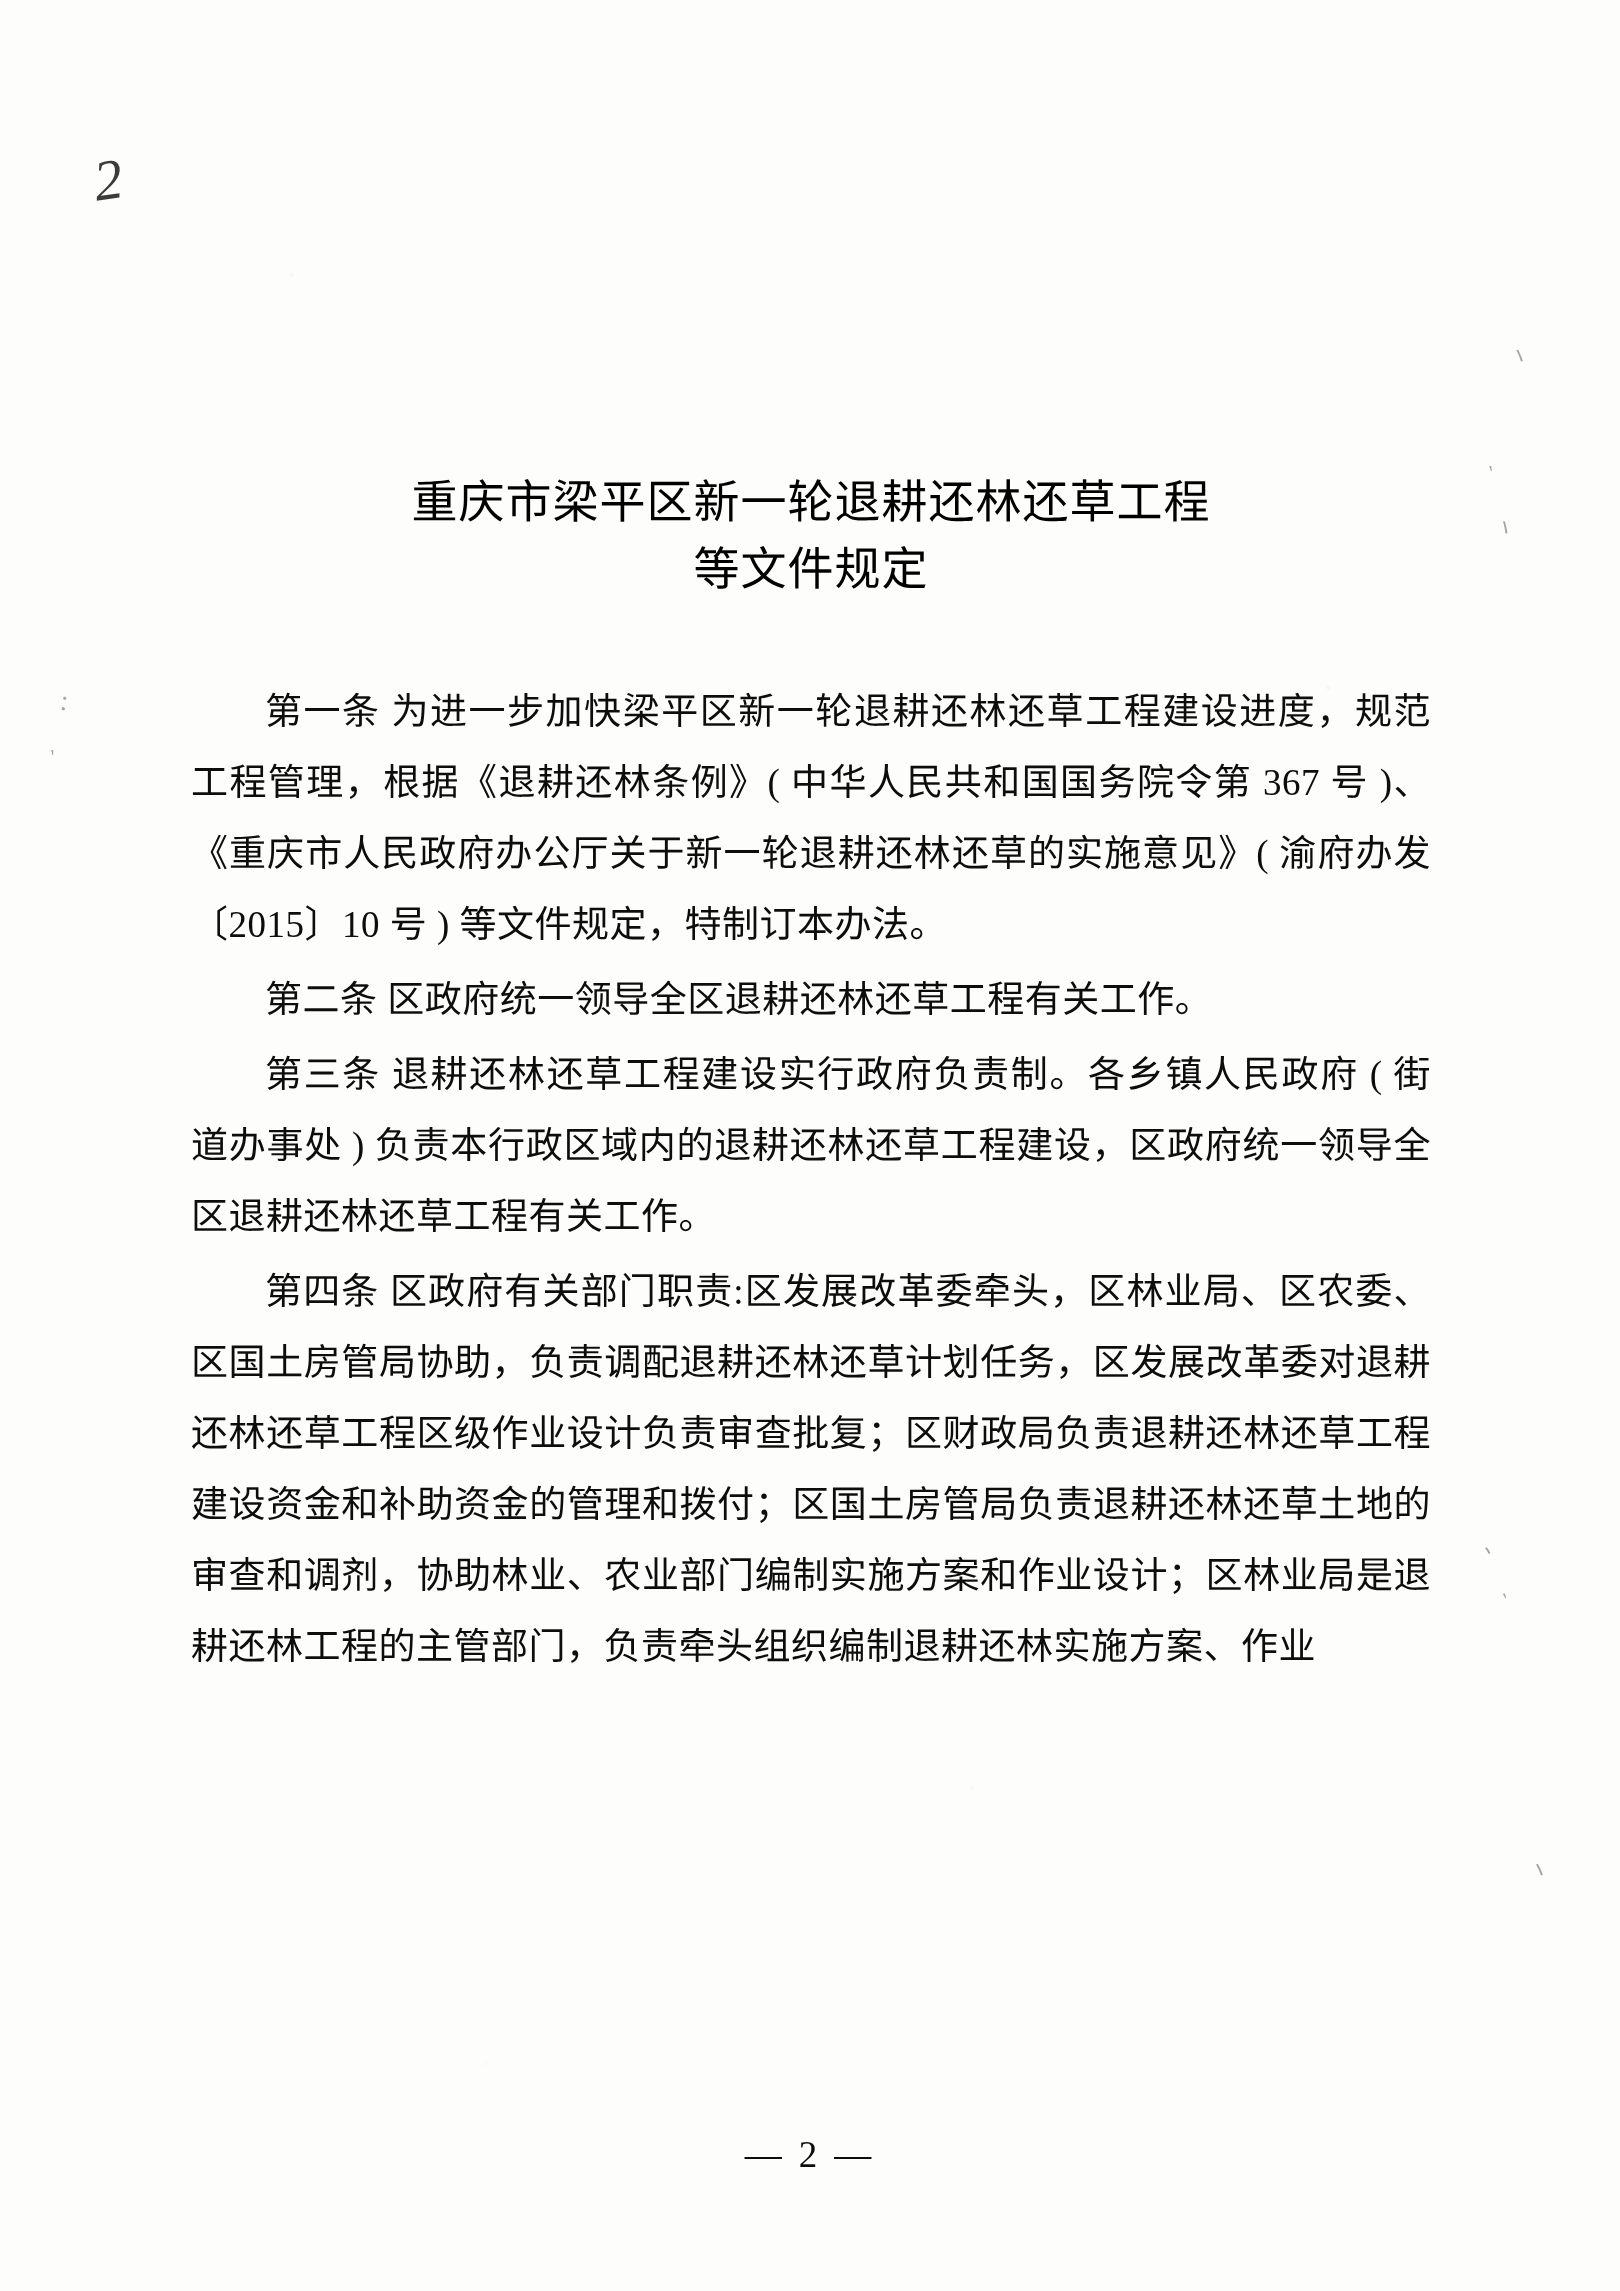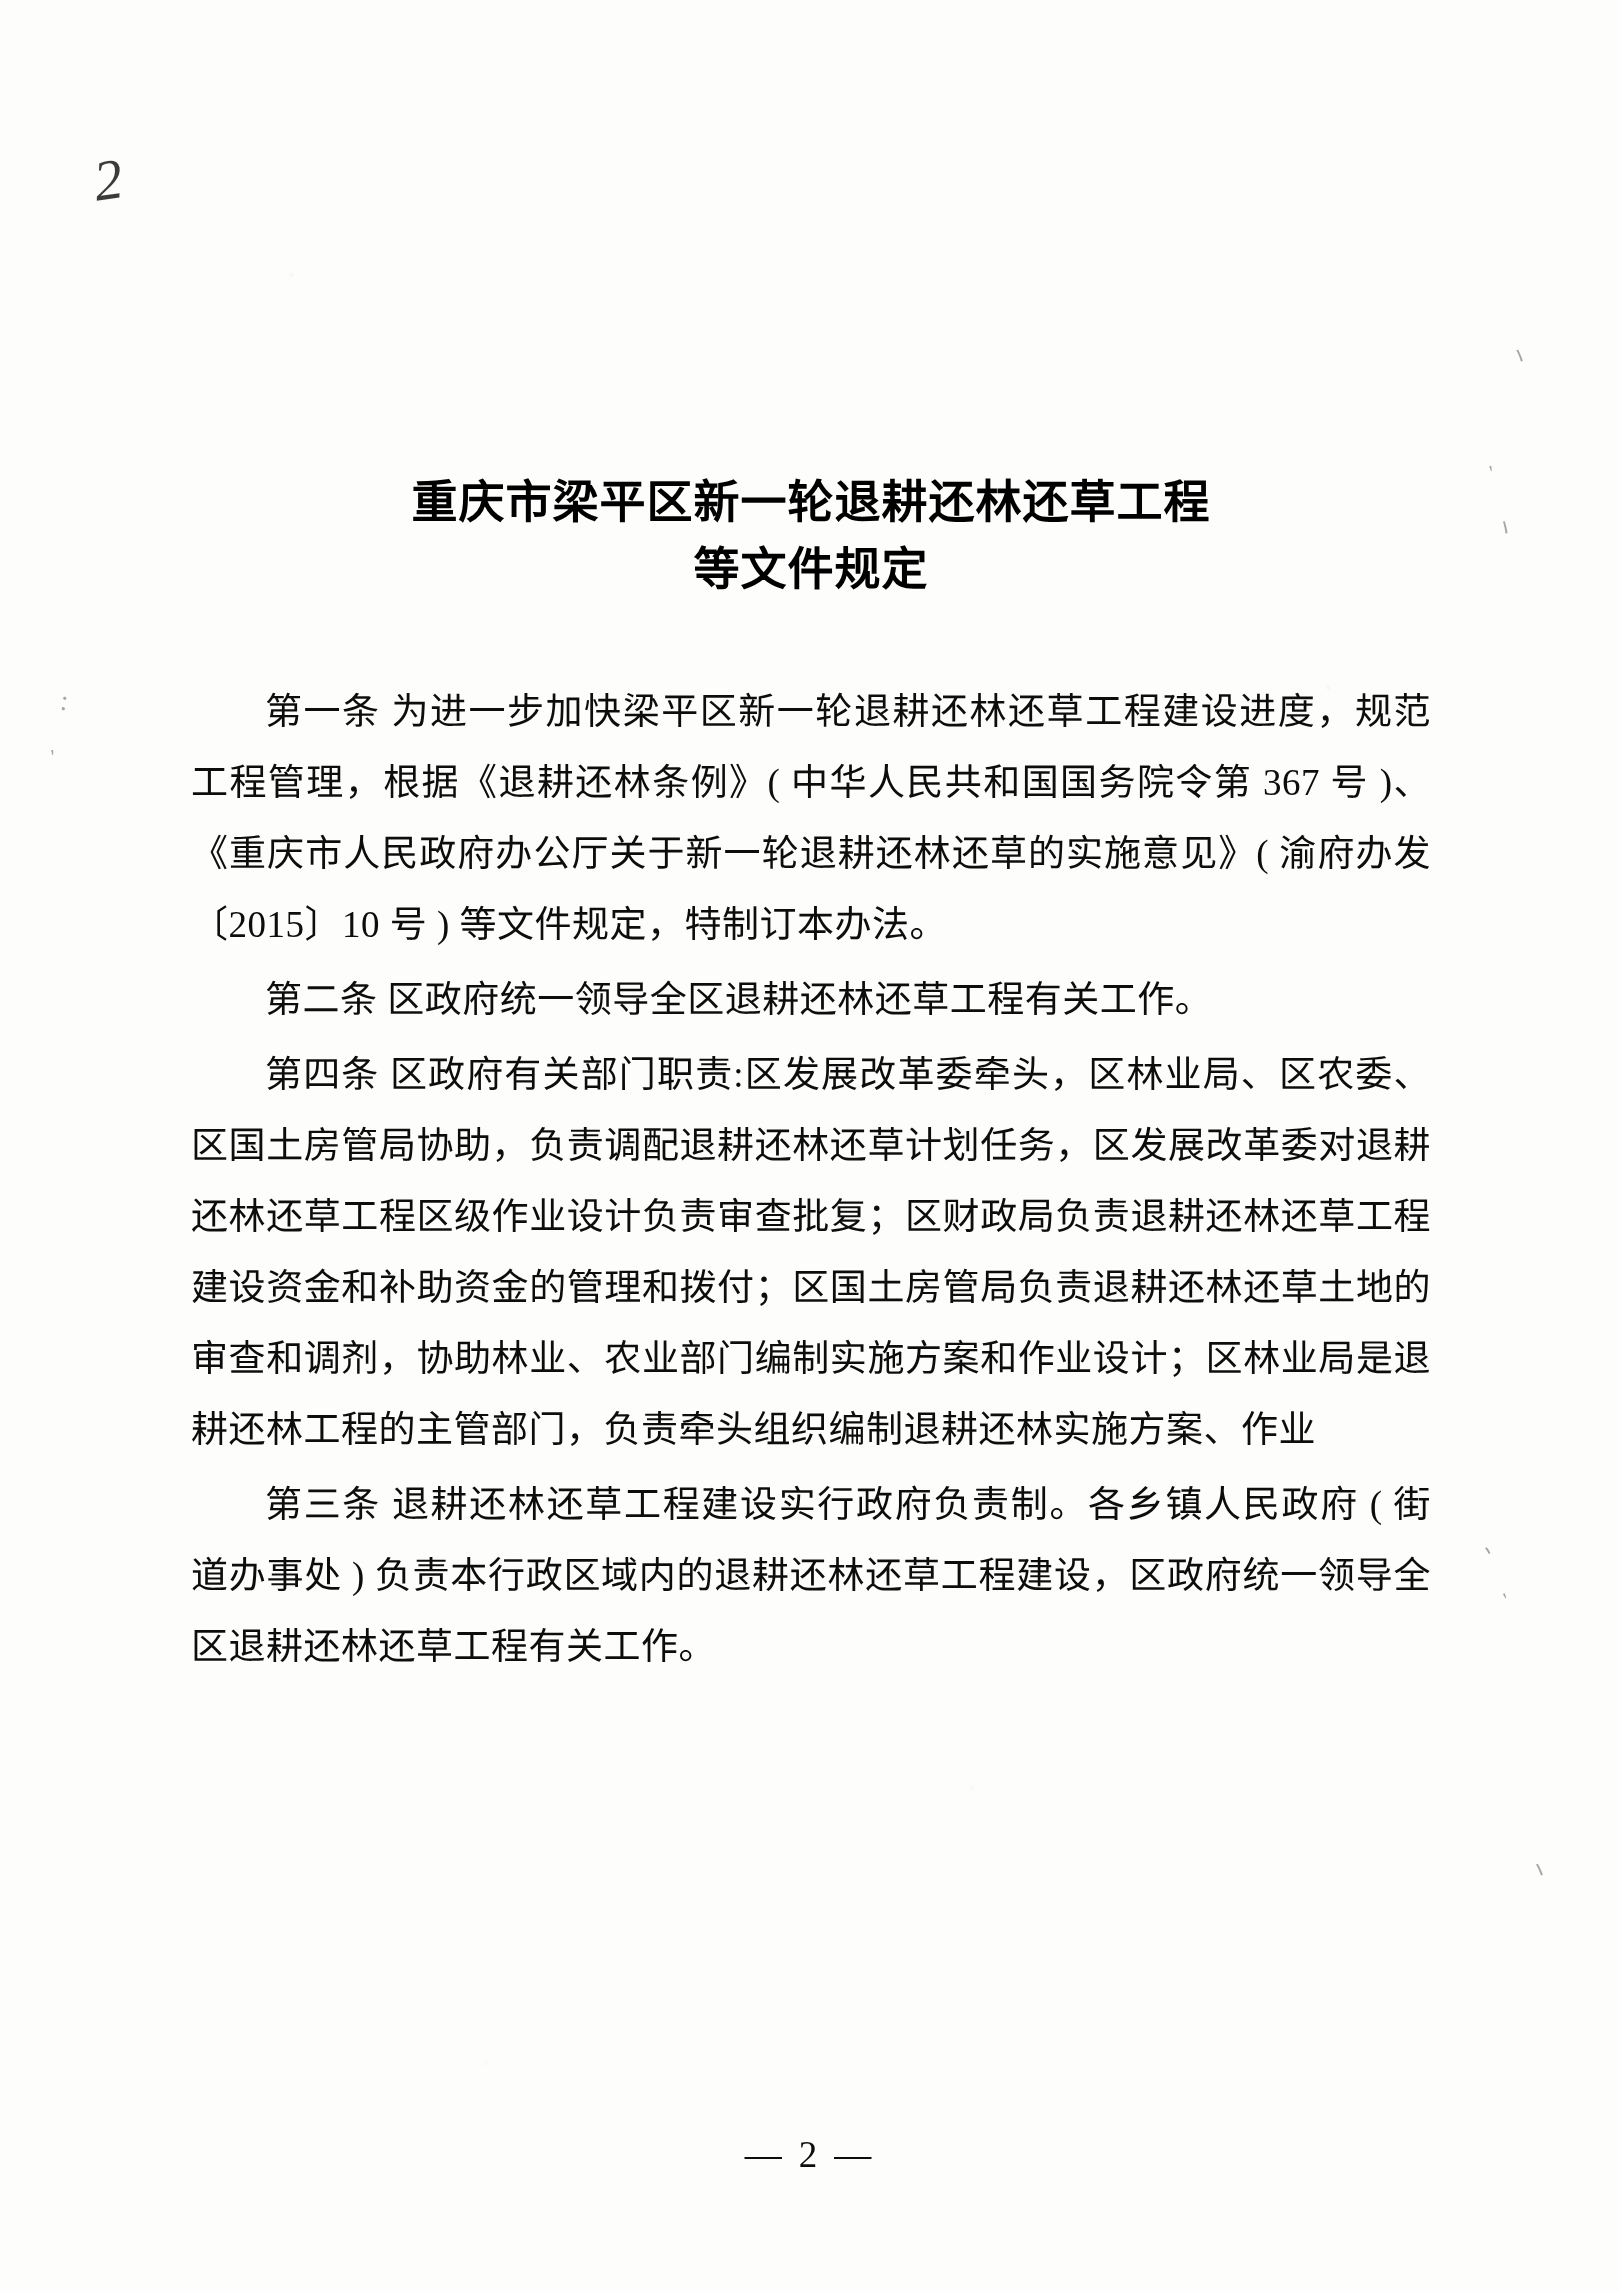--- a/index.html
+++ b/index.html
@@ -31,21 +31,21 @@
   .content {
     position: absolute;
     left: 191px;
     top: 0;
     width: 1240px;
     height: 100%;
   }
   .doc-title {
     margin-top: 470px;
     text-align: center;
-    font-weight: bold;
+    font-weight: normal;
     font-size: 46px;
     line-height: 1.45;
     letter-spacing: 1px;
     color: #000;
   }
   .doc-title .line2 {
     display: block;
   }
   .body-block {
     margin-top: 73px;
@@ -118,22 +118,22 @@
   <div class="content">
 
     <h1 class="doc-title">
       <span class="line1">重庆市梁平区新一轮退耕还林还草工程</span>
       <span class="line2">等文件规定</span>
     </h1>
 
     <div class="body-block">
       <p class="para">第一条  为进一步加快梁平区新一轮退耕还林还草工程建设进度，规范工程管理，根据《退耕还林条例》( 中华人民共和国国务院令第 367 号 )、《重庆市人民政府办公厅关于新一轮退耕还林还草的实施意见》( 渝府办发〔2015〕10 号 ) 等文件规定，特制订本办法。</p>
       <p class="para">第二条  区政府统一领导全区退耕还林还草工程有关工作。</p>
+      <p class="para">第三条  退耕还林还草工程建设实行政府负责制。各乡镇人民政府 ( 街道办事处 ) 负责本行政区域内的退耕还林还草工程建设，区政府统一领导全区退耕还林还草工程有关工作。</p>
       <p class="para">第四条  区政府有关部门职责:区发展改革委牵头，区林业局、区农委、区国土房管局协助，负责调配退耕还林还草计划任务，区发展改革委对退耕还林还草工程区级作业设计负责审查批复；区财政局负责退耕还林还草工程建设资金和补助资金的管理和拨付；区国土房管局负责退耕还林还草土地的审查和调剂，协助林业、农业部门编制实施方案和作业设计；区林业局是退耕还林工程的主管部门，负责牵头组织编制退耕还林实施方案、作业</p>
-      <p class="para">第三条  退耕还林还草工程建设实行政府负责制。各乡镇人民政府 ( 街道办事处 ) 负责本行政区域内的退耕还林还草工程建设，区政府统一领导全区退耕还林还草工程有关工作。</p>
     </div>
 
   </div>
 
   <div class="page-number">— 2 —</div>
 
 </div>
 
 
 </body></html>

